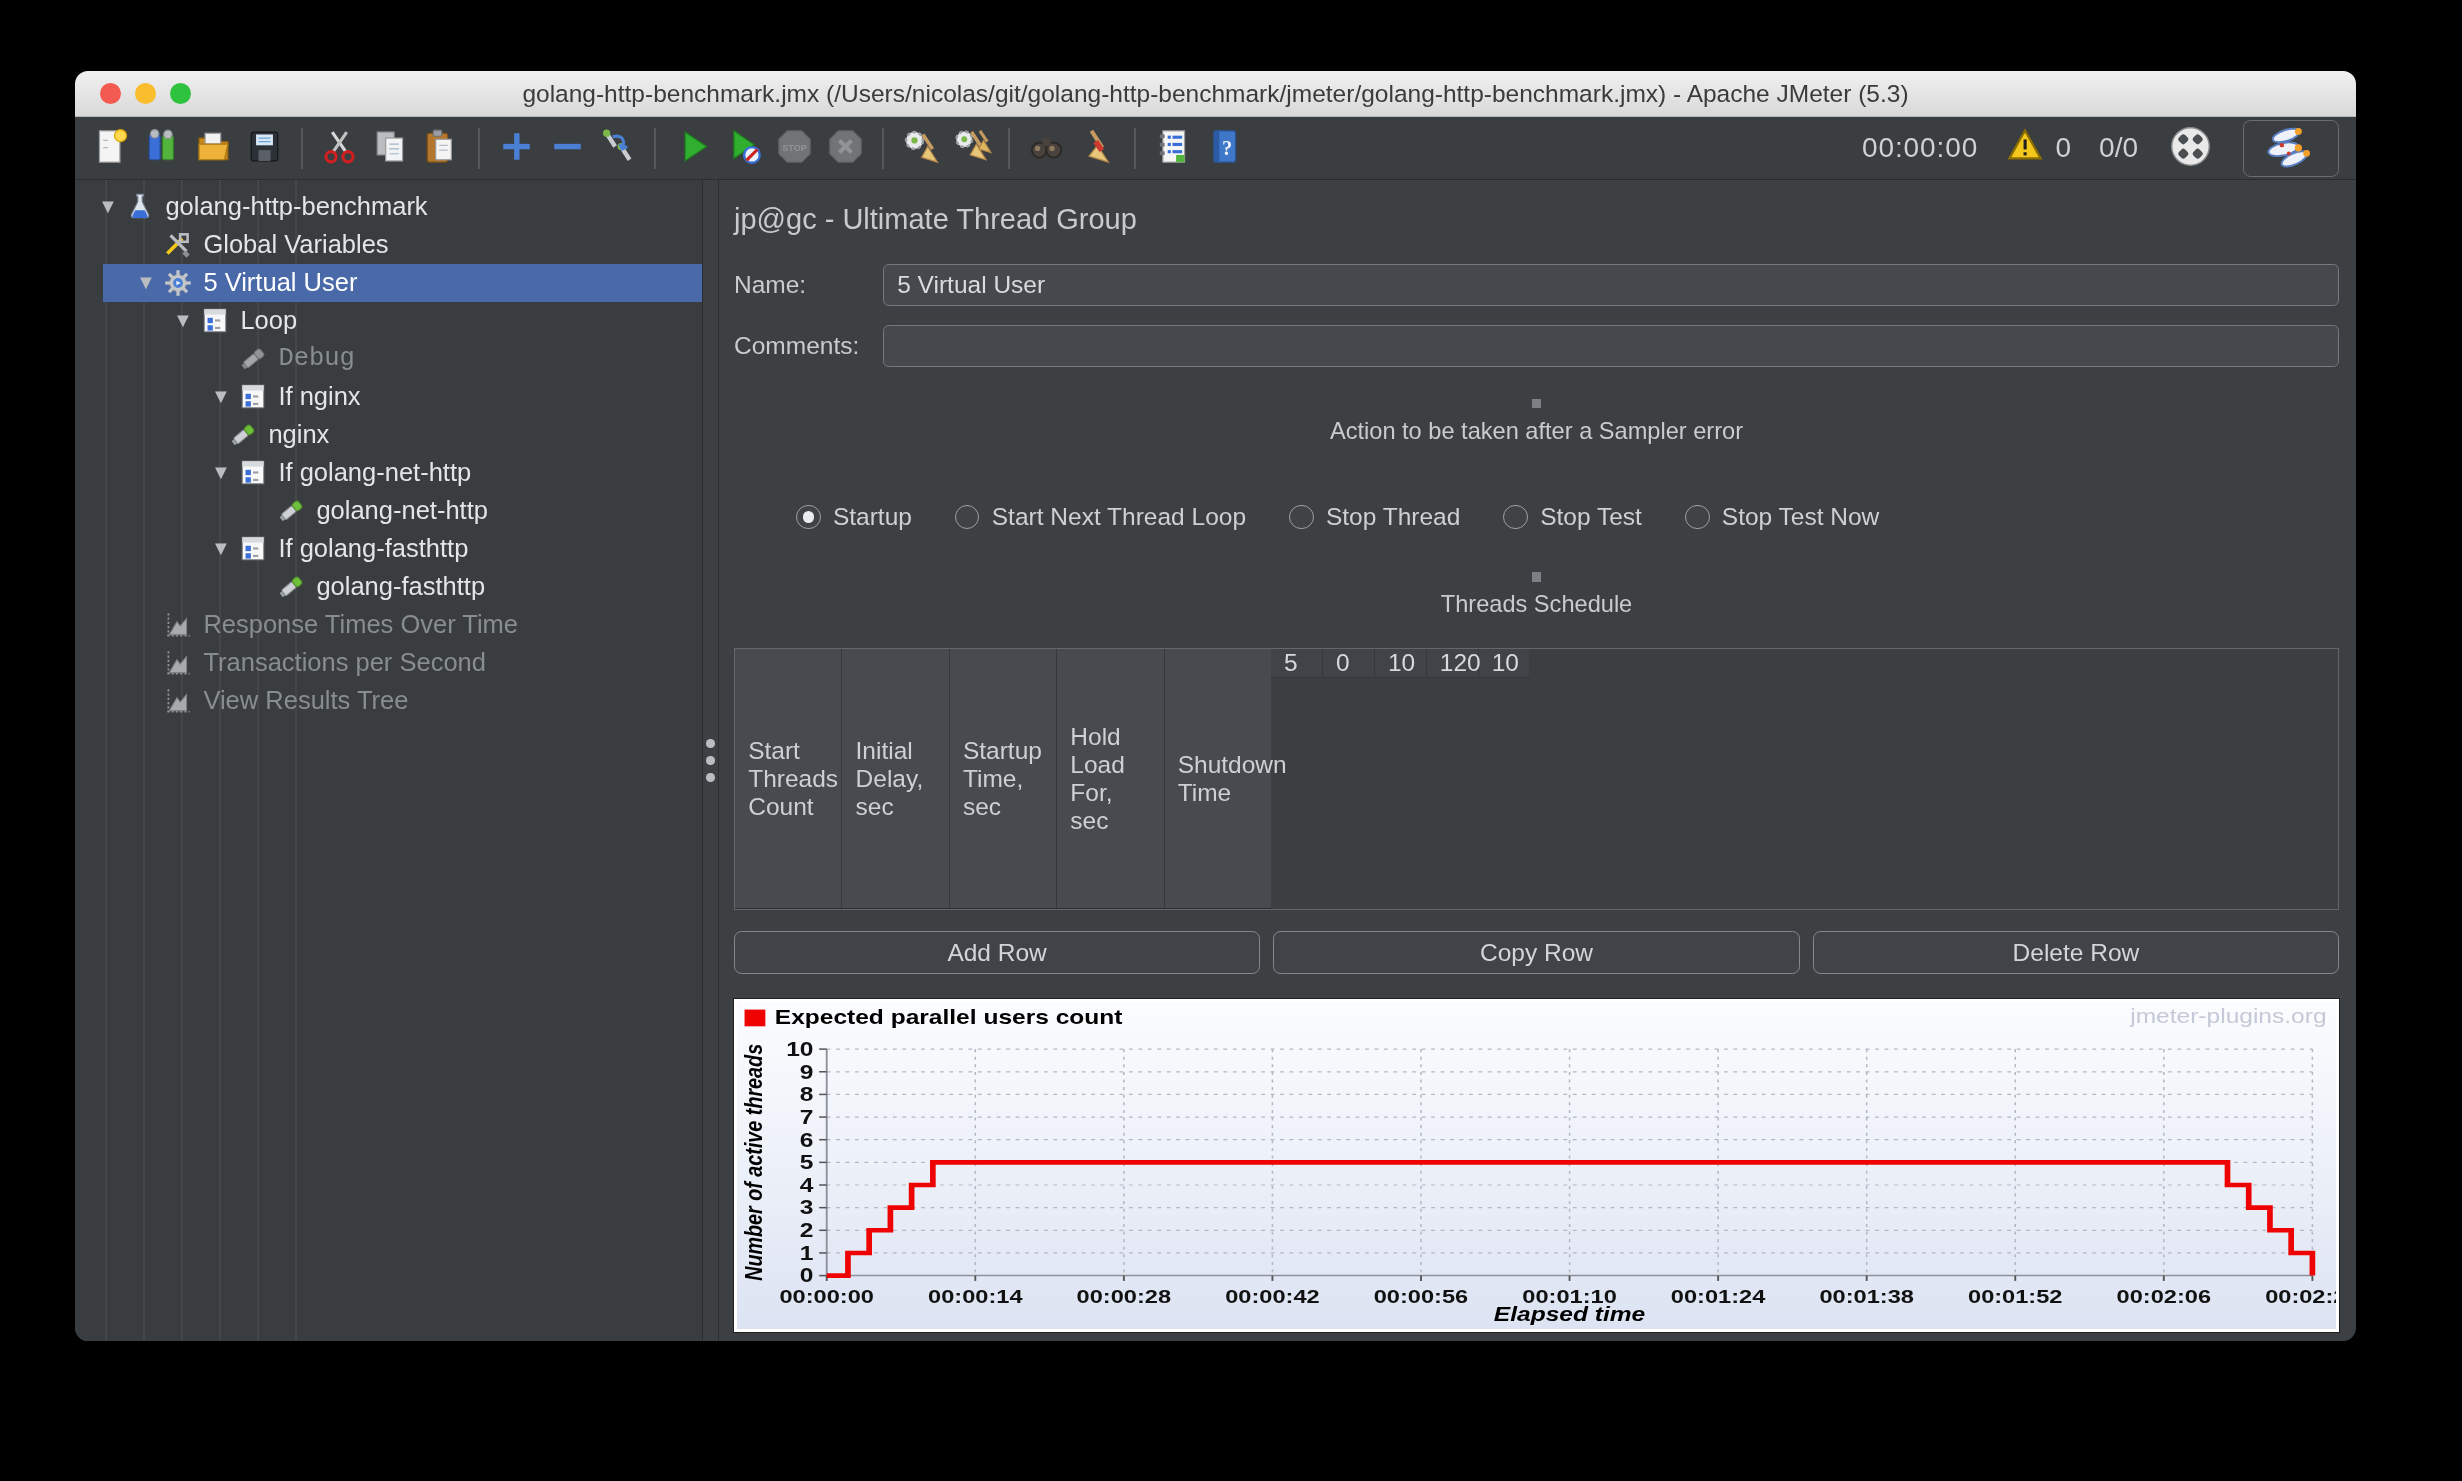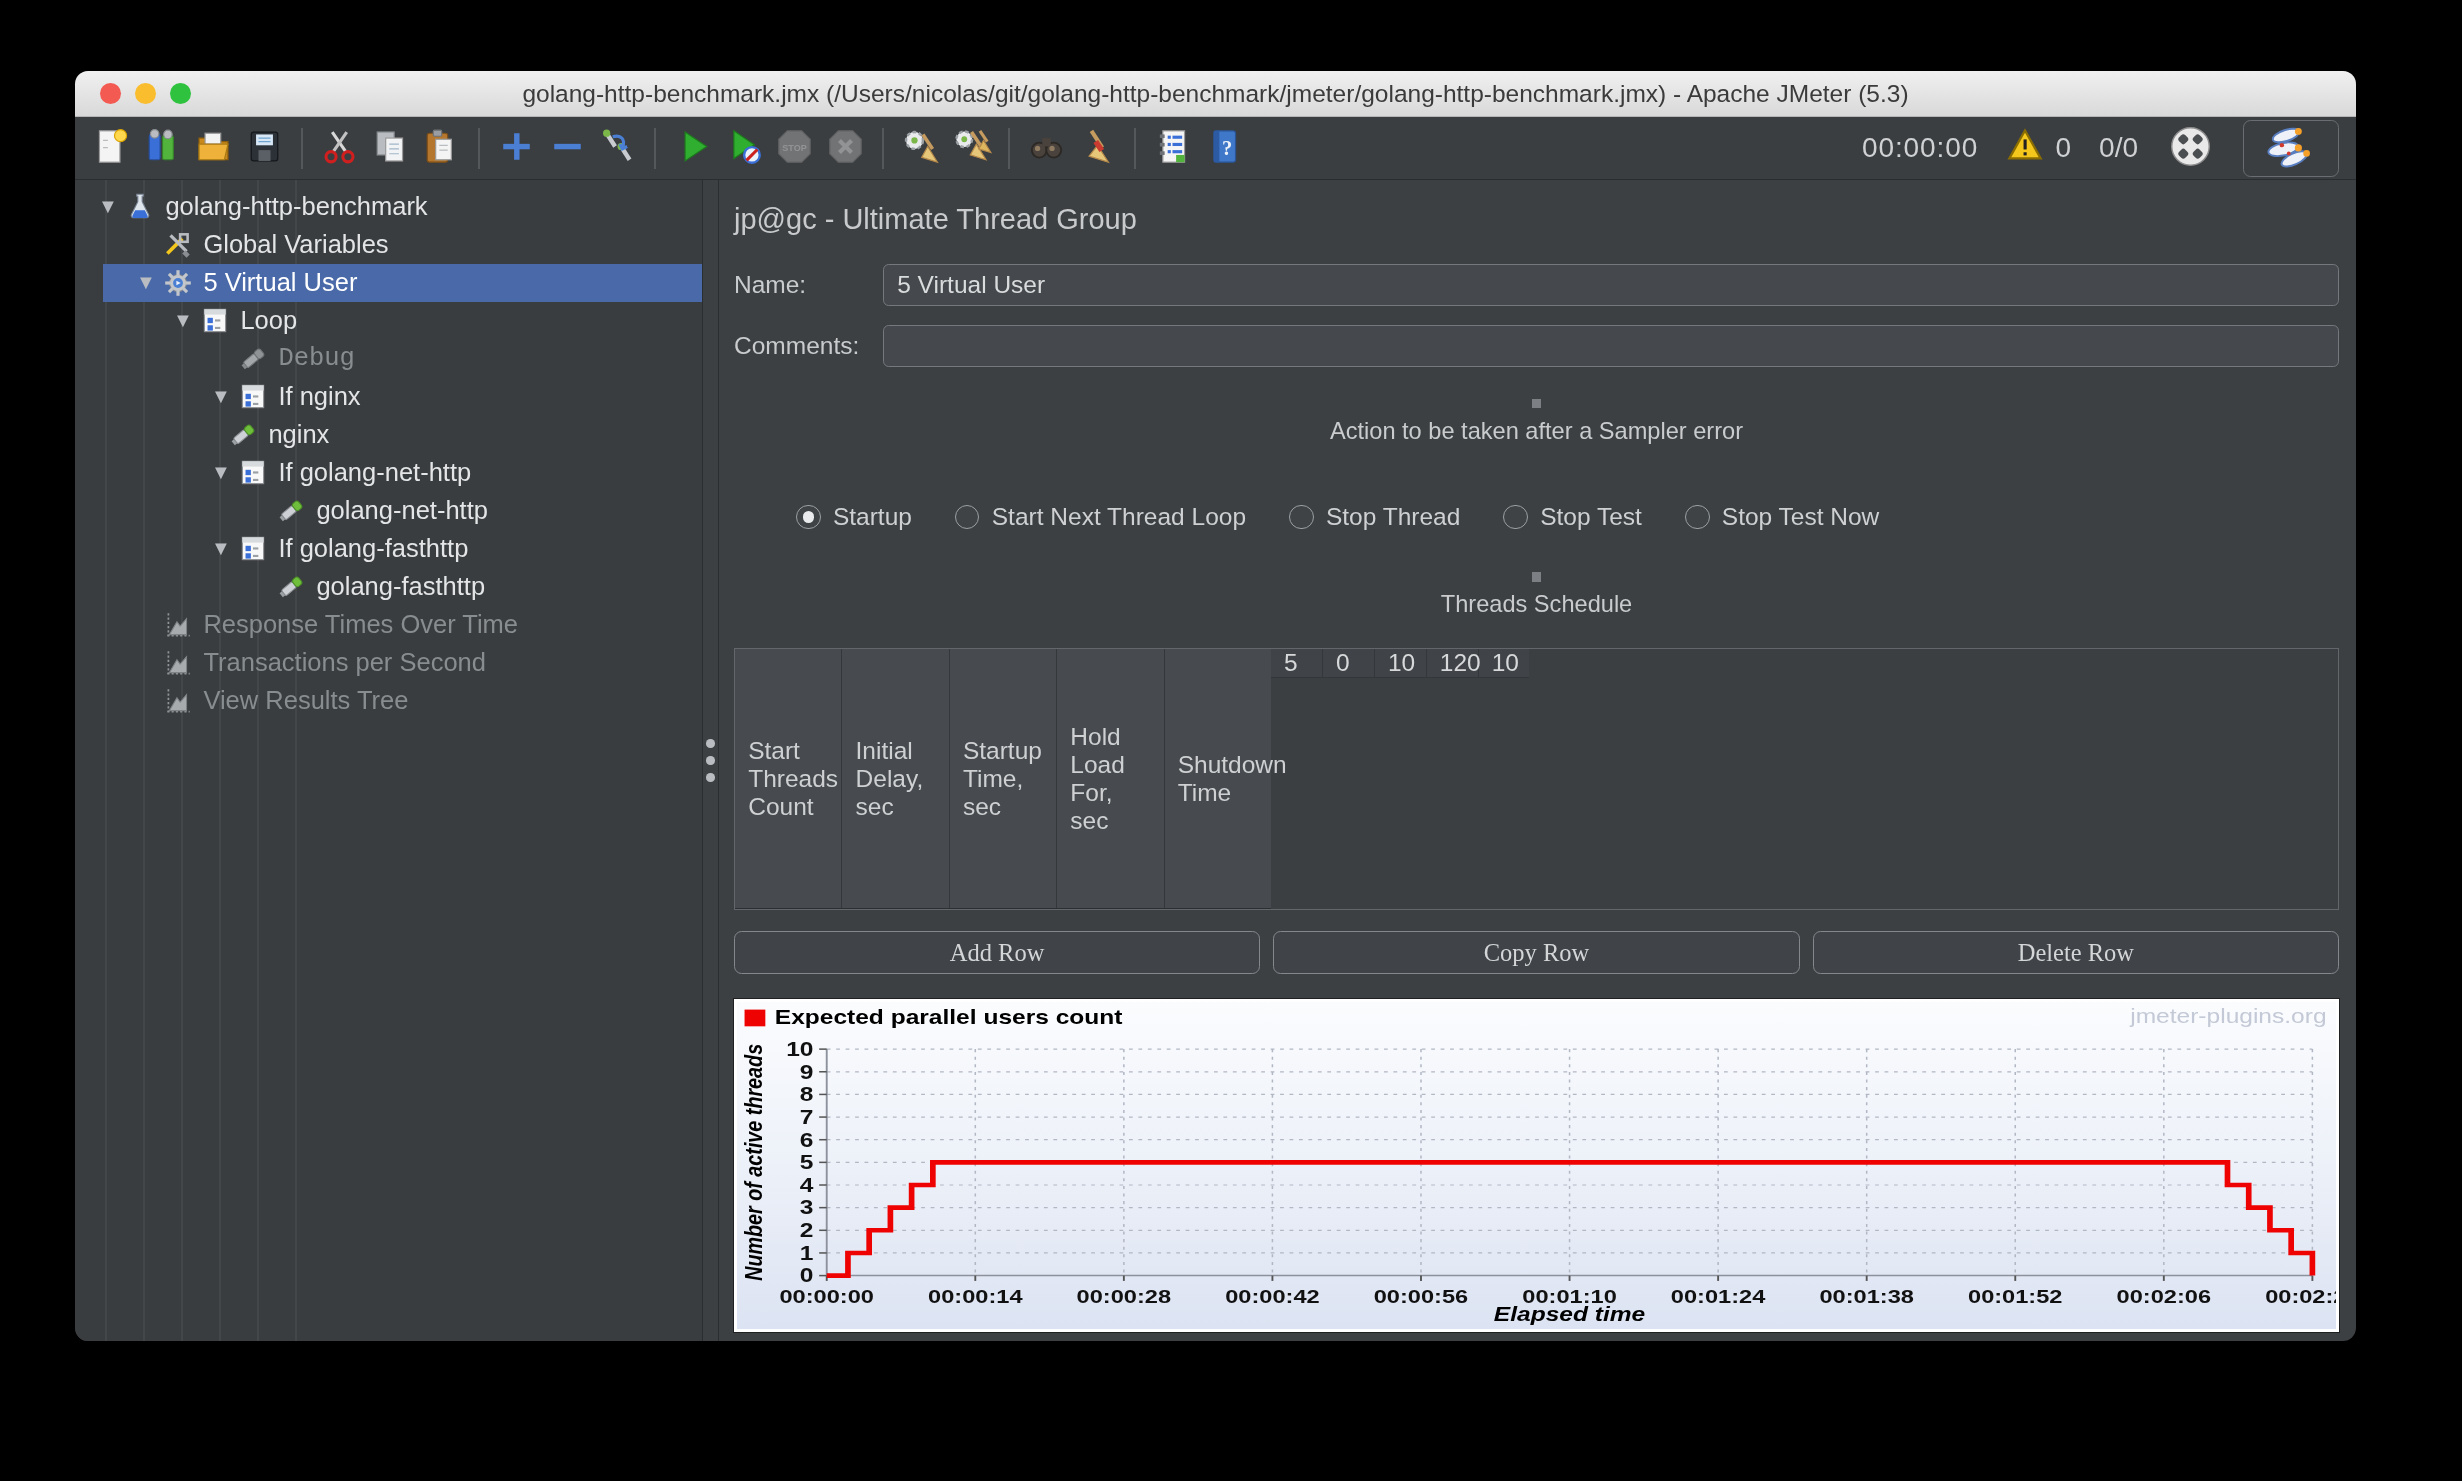--- a/index.html
+++ b/index.html
@@ -64,21 +64,21 @@
                display:flex;flex-direction:row;flex:0 0 auto;}
   .sched-header{display:flex;flex:0 0 43px;background:#474b4f;border-bottom:1.9px solid #2c2f32;}
   .sched-header .cell{font-size:24.5px;color:#ced0d2;}
   .cell{flex:1;display:flex;align-items:center;padding:0 13.2px;border-right:1.9px solid #35383b;min-width:0;}
   .cell:last-child{border-right:none;}
   .sched-row{display:flex;flex:0 0 41px;background:#404448;border-bottom:1.9px solid #34373a;}
   .sched-row .cell{font-size:24.5px;color:#d6d8d9;}
   .sched-empty{flex:1;}
   .btn-row{display:flex;gap:13.2px;margin-top:21px;flex:0 0 auto;}
   .jbtn{flex:1;height:43px;background:#404449;border:1.9px solid #84888c;border-radius:7.5px;color:#d3d5d7;
-        font-size:24.5px;font-family:Liberation Serif, serif;cursor:pointer;}
+        font-size:24.5px;font-family:Liberation Sans, sans-serif;cursor:pointer;}
   
   .chart-box{margin-top:24.5px;flex:1;min-height:0;border:3.8px solid #ffffff;outline:0.9px solid #1e2022;
              background:linear-gradient(180deg,#fbfcfe 0%,#eef2f9 45%,#dce3f2 100%);position:relative;}
   .chart-box svg{position:absolute;inset:0;width:100%;height:100%;}
 </style>
 </head>
 <body>
 
 <div class="window">
   <div class="titlebar">

